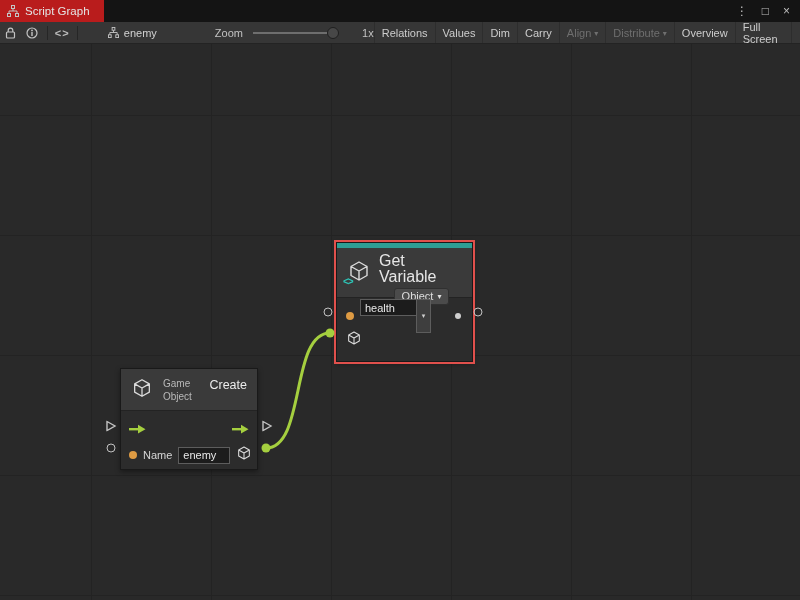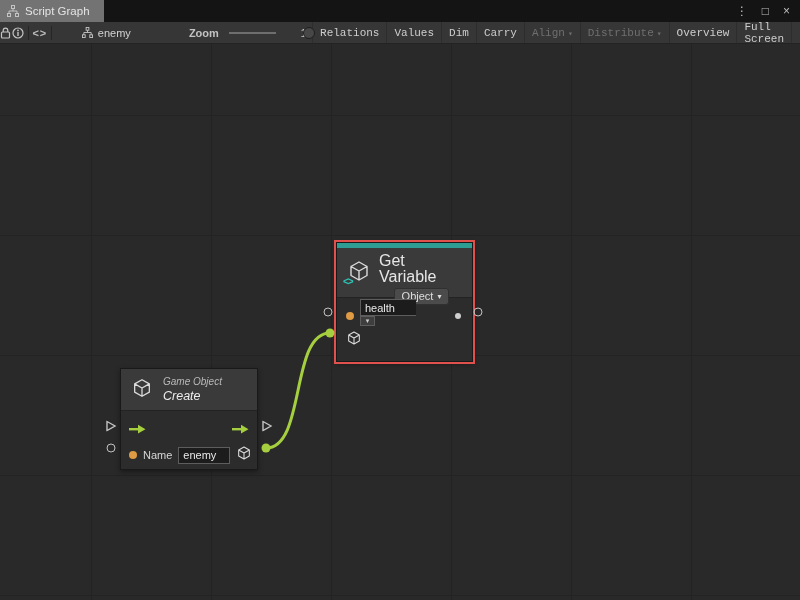--- a/index.html
+++ b/index.html
@@ -4,44 +4,44 @@
 <style>
   * { margin:0; padding:0; box-sizing:border-box; }
   html,body { width:800px; height:600px; overflow:hidden; background:#202020;
               font-family:"Liberation Sans", sans-serif; }
   .window { position:relative; width:800px; height:600px; }
 
   
   .titlebar { position:absolute; top:0; left:0; right:0; height:22px;
               background:#141414; display:flex; align-items:stretch; }
   .tab { display:flex; align-items:center; gap:6px; padding:0 14px 0 7px;
-         background:#737373; color:#e4e4e4; font-size:11.5px; }
+         background:#b91c1c; color:#e4e4e4; font-size:11.5px; }
   .tab svg { display:block; }
   .titlebar-controls { margin-left:auto; display:flex; align-items:center;
                        gap:14px; padding-right:10px; color:#bdbdbd; font-size:12px; }
   .titlebar-controls span { cursor:default; }
 
   
   .toolbar { position:absolute; top:22px; left:0; right:0; height:22px;
              background:#363636; border-bottom:1px solid #232323;
              display:flex; align-items:center; color:#c9c9c9; font-size:11px; }
   .tb-icon { display:flex; align-items:center; justify-content:center;
              width:22px; height:100%; }
   .tb-sep { width:1px; height:14px; background:#262626; margin:0 4px; }
   .code-glyph { color:#bdbdbd; font-size:11px; letter-spacing:1px; font-weight:bold; }
   .graph-chip { display:flex; align-items:center; gap:5px; margin-left:26px; color:#d2d2d2; }
-  .zoom-label { margin-left:58px; color:#c2c2c2;font-weight:bold; }
+  .zoom-label { margin-left:58px; color:#c2c2c2; }
   .slider { position:relative; width:88px; height:14px; margin-left:10px; }
   .slider .track { position:absolute; top:6px; left:0; right:0; height:2px; background:#6e6e6e; }
   .slider .handle { position:absolute; top:1px; left:74px; width:12px; height:12px;
                     border-radius:50%; background:#474747; border:1px solid #1f1f1f; }
   .zoom-value { margin-left:24px; color:#c2c2c2; }
   .tb-buttons { margin-left:auto; display:flex; height:100%; align-items:stretch; }
   .tb-btn { display:flex; align-items:center; gap:3px; padding:0 7px;
-            border-left:1px solid #2d2d2d; color:#cdcdcd; cursor:default;font-family:Liberation Mono, monospace; }
+            border-left:1px solid #2d2d2d; color:#cdcdcd; cursor:default; }
   .tb-btn:last-child { border-right:1px solid #2d2d2d; margin-right:8px; }
   .tb-btn.disabled { color:#6f6f6f;text-align:right; }
   .tb-btn .caret { font-size:8px; margin-top:1px; }
 
   
   .canvas { position:absolute; top:44px; left:0; right:0; bottom:0;
             background-color:#292929;
             background-image:
               linear-gradient(to right, #232323 1px, transparent 1px),
               linear-gradient(to bottom, #232323 1px, transparent 1px);
@@ -64,36 +64,36 @@
                            font-size:10px; font-weight:bold; letter-spacing:-1px; }
   .gv-col { display:flex; flex-direction:column; align-items:center; flex:1; }
   .node-title { font-size:16px; color:#e6e6e6; line-height:16px; }
   .dropdown { margin-top:3px; display:flex; align-items:center; gap:4px;
               background:#4b4b4b; border:1px solid #303030; border-radius:3px;
               color:#dedede; font-size:11px; padding:1px 7px 2px; }
   .dropdown .caret { font-size:8px; }
   .gv-body { padding:7px 9px 0 9px; }
   .gv-row1 { display:flex; align-items:center; gap:6px; height:22px; }
   .dot-orange { width:8px; height:8px; border-radius:50%; background:#de9b43; flex:0 0 auto; }
-  .field-wrap { display:flex; align-items:stretch; height:34px;flex-direction:column; }
+  .field-wrap { display:flex; align-items:stretch; height:34px; }
   .field { width:56px; height:17px; background:#1c1c1c; border:1px solid #5d5d5d;
            border-right:none; color:#e8e8e8; font-size:11px; padding:0 4px;
            font-family:"Liberation Sans", sans-serif; }
   .field-caret { width:15px; background:#3e3e3e; border:1px solid #5d5d5d;
                  color:#cfcfcf; font-size:7px; display:flex; align-items:center;
                  justify-content:center; }
   .mini-dot { width:6px; height:6px; border-radius:50%; background:#cfcfcf;
               margin-left:auto; margin-right:2px; }
   .gv-row2 { display:flex; align-items:center; height:26px; }
 
   
   .node-create { left:120px; top:324px; width:138px; height:102px; }
   .cr-header { height:42px; background:#3a3a3a; border-bottom:1px solid #232323;
                display:flex; align-items:center; gap:10px; padding:0 10px; }
-  .cr-col { display:flex; flex-direction:column;font-style:italic; }
+  .cr-col { display:flex; flex-direction:row; }
   .supertitle { font-size:10px; color:#b9b9b9; line-height:13px; }
   .cr-title { font-size:12.5px; color:#ececec; line-height:16px; }
   .cr-body { padding:5px 8px 0 8px; }
   .cr-row1 { display:flex; align-items:center; justify-content:space-between; height:26px; }
   .cr-row2 { display:flex; align-items:center; gap:6px; height:26px; }
   .name-label { font-size:11px; color:#d6d6d6; }
   .field-sm { width:52px; height:17px; background:#1c1c1c; border:1px solid #5d5d5d;
               color:#e8e8e8; font-size:11px; padding:0 4px;
               font-family:"Liberation Sans", sans-serif; }
   .cr-cube { margin-left:auto; }

